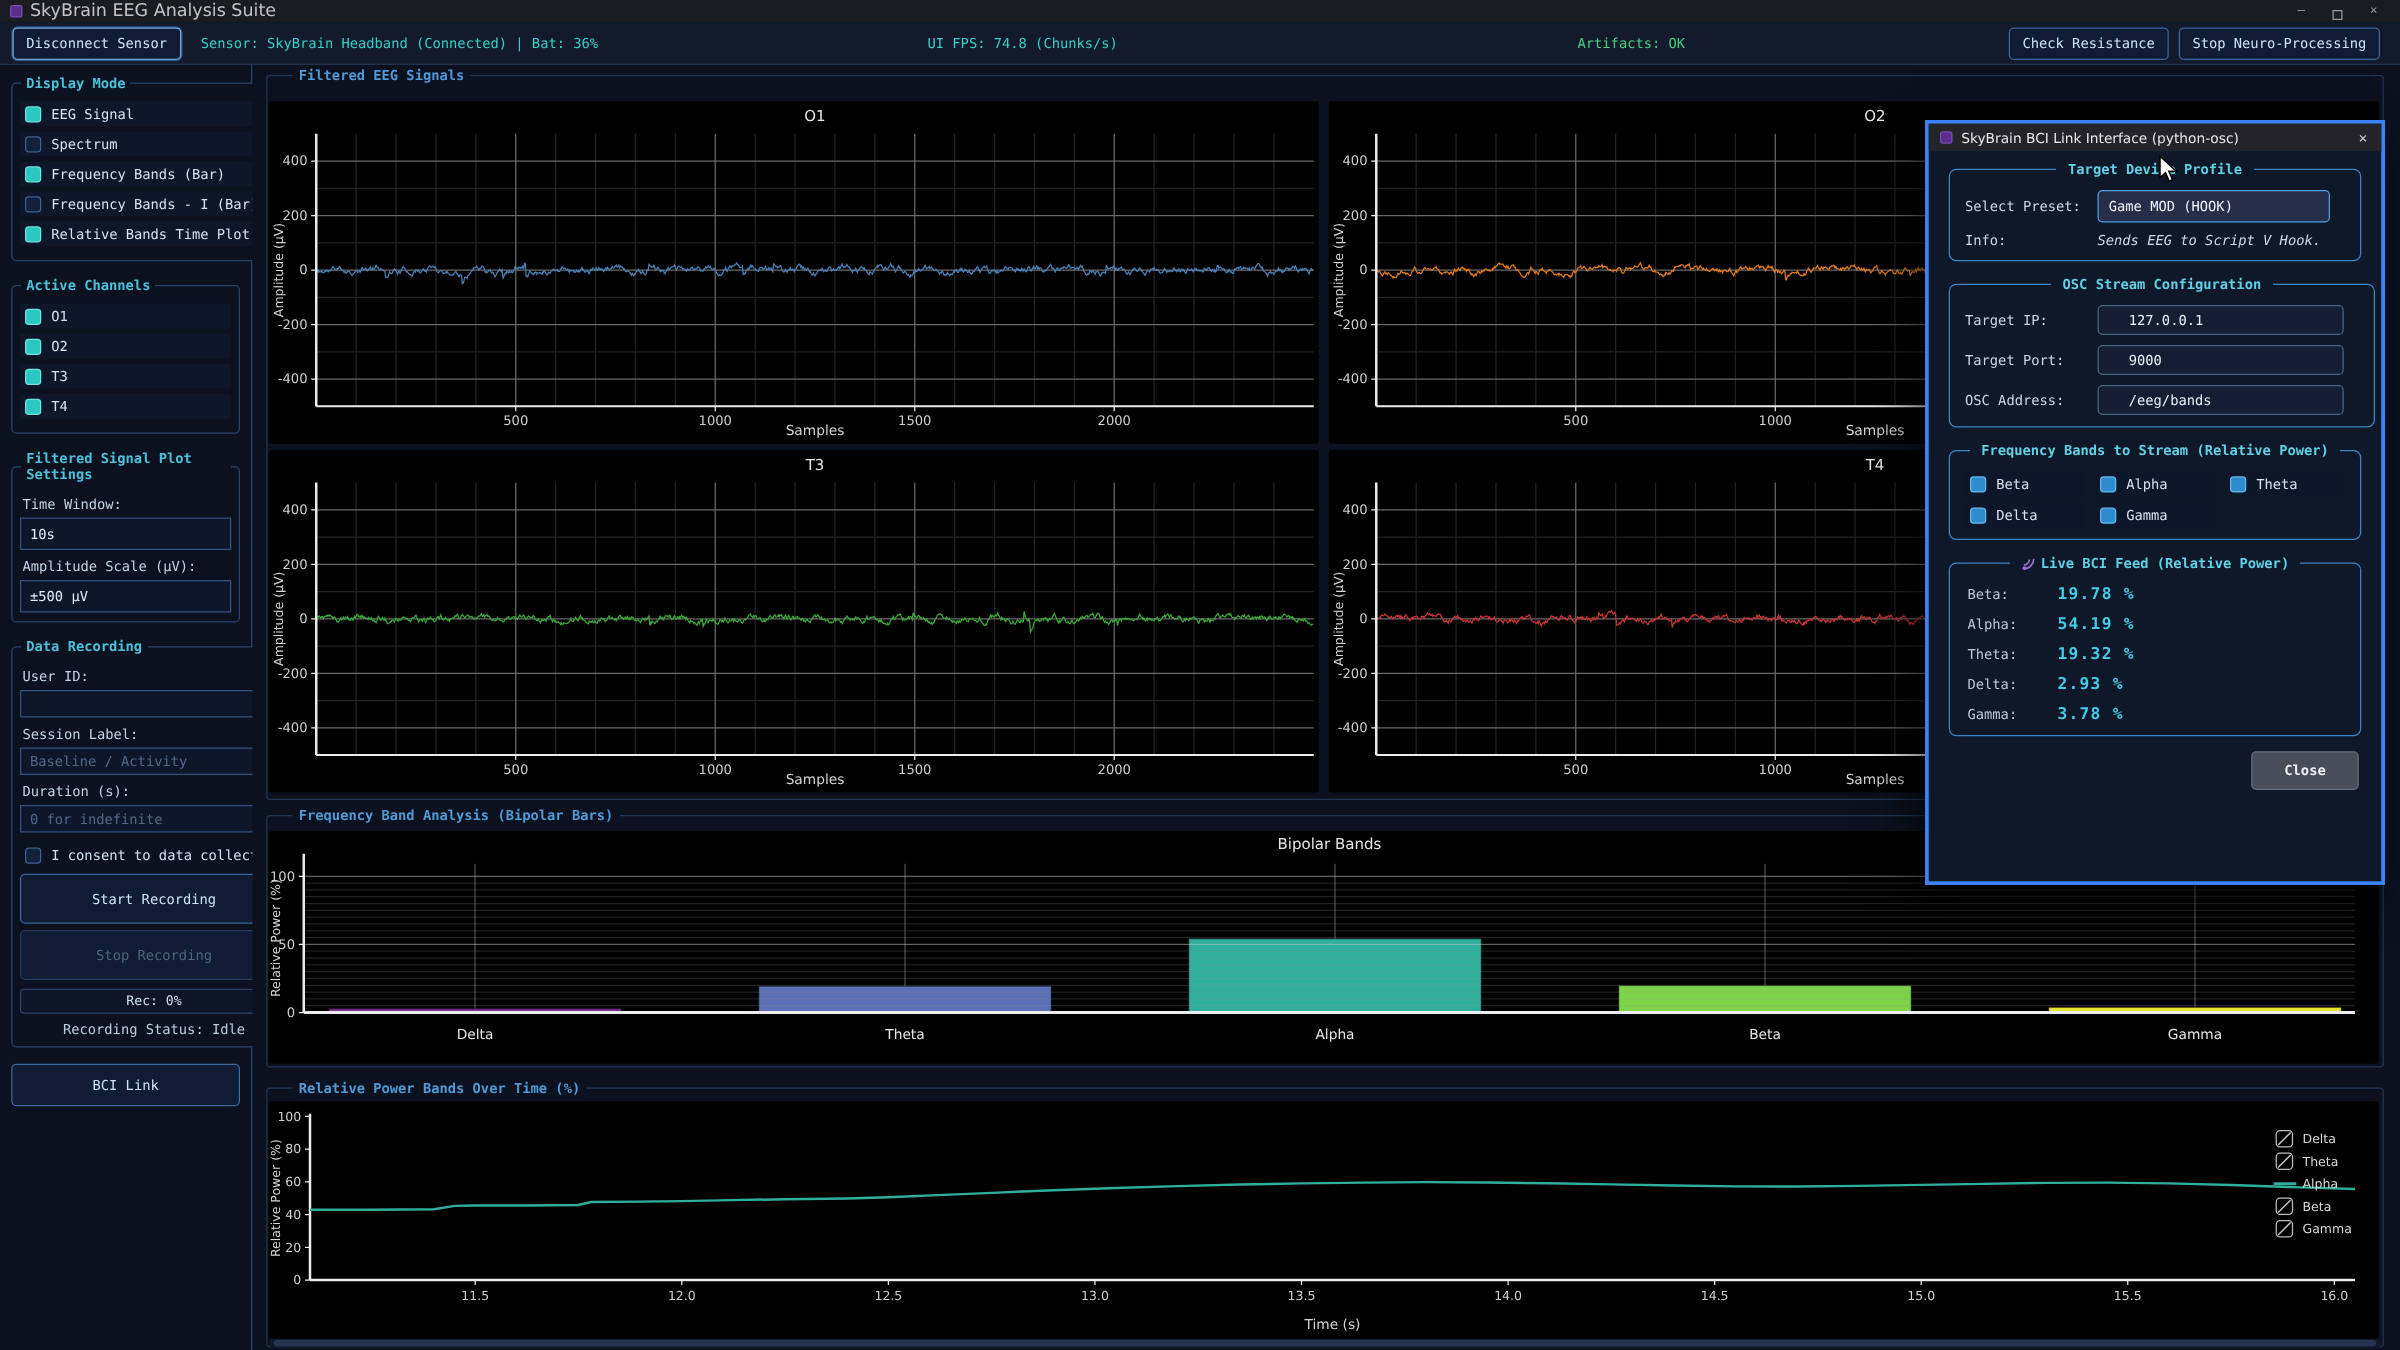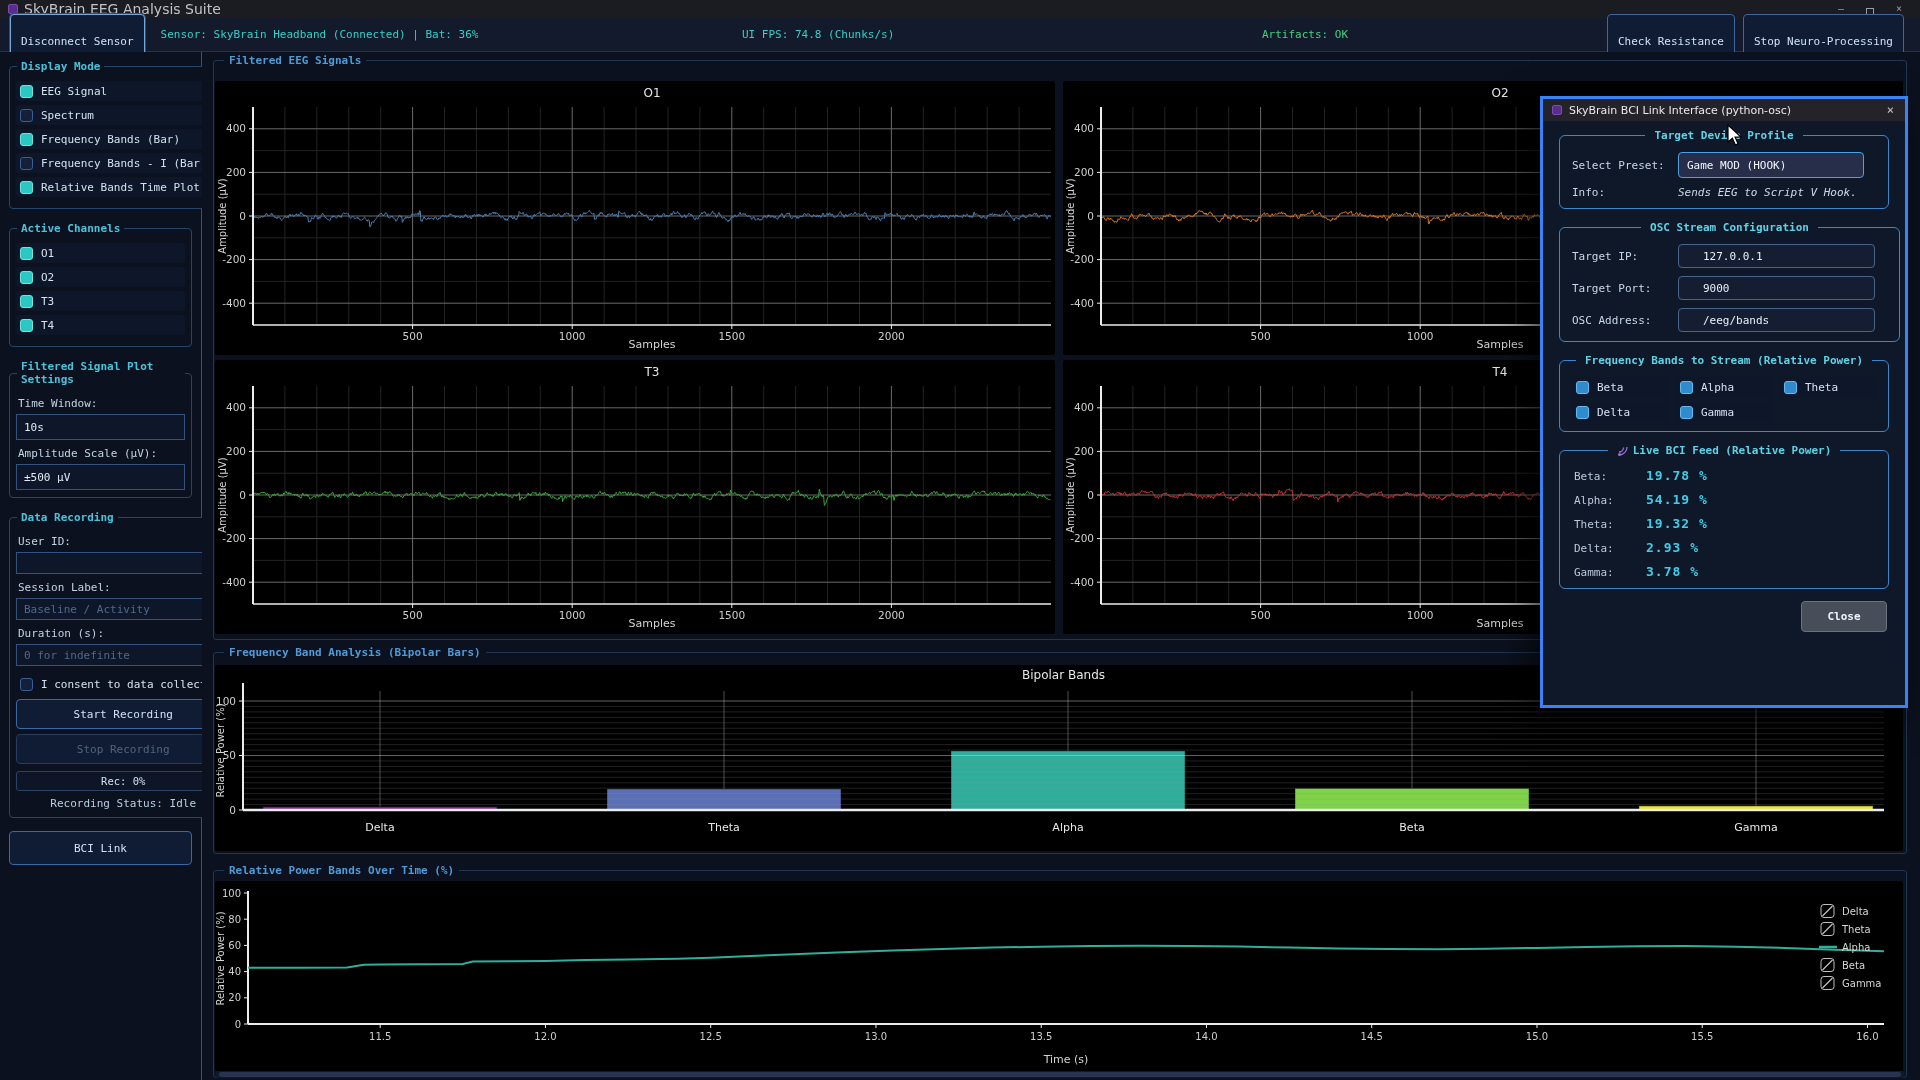--- a/index.html
+++ b/index.html
@@ -7,50 +7,50 @@
 .screen{position:relative;width:1920px;height:1080px;background:#0b111e;font-family:"DejaVu Sans Mono","Liberation Mono",monospace;color:#cfe0f0;font-size:11px}
 
 .titlebar{position:absolute;top:0;left:0;right:0;height:18px;background:#1b1b22;display:flex;align-items:center;gap:6px;padding:0 8px}
 .app-icon{width:10px;height:10px;background:#5b2d8c;border:1px solid #7a4bb0;border-radius:2px}
 .titlebar .title{font-family:"DejaVu Sans",sans-serif;font-size:14px;color:#c2c2c8}
 .win-controls{margin-left:auto;display:flex;gap:22px;align-items:center;color:#9a9aa2;font-size:10px;padding-right:10px}
 .win-btn{cursor:default;line-height:18px}
 .win-box{display:inline-block;width:8px;height:8px;border:1px solid #9a9aa2;margin-top:5px}
 
 .toolbar{position:absolute;top:18px;left:0;right:0;height:34px;background:#121a2c;border-bottom:1px solid #223250;display:flex;align-items:center;gap:16px;padding:0 10px}
-.btn{background:#0f1c33;border:1px solid #3c67a0;border-radius:4px;color:#cfe2f5;font:inherit;padding:20px 10px;height:26px;white-space:nowrap}
+.btn{background:#0f1c33;border:1px solid #3c67a0;border-radius:4px;color:#cfe2f5;font:inherit;padding:4px 10px;height:26px;white-space:nowrap}
 .btn.focused{border-color:#74a7da;box-shadow:0 0 0 1px #2c4f7e}
 .teal{color:#35d0c8}
 .green{color:#46d07e}
 .tb-fps{position:absolute;left:742px}
 .tb-art{position:absolute;left:1262px}
 .tb-right{margin-left:auto;display:flex;gap:8px;padding-right:6px}
 
 .sidebar{position:absolute;top:52px;left:0;width:202px;bottom:0;background:#0b111e;border-right:1px solid #2e5580;padding:8px 9px 0 9px}
 fieldset.group{border:1px solid #27456b;border-radius:4px;padding:4px 6px 7px 6px;margin-bottom:13px;background:#0b111e}
 fieldset.group legend{color:#4cc2da;font-weight:bold;padding:0 4px;margin-left:1px}
 .check-row{display:flex;align-items:center;gap:8px;background:#0e1729;border-radius:3px;padding:0 4px;margin:4px 0;height:20px}
 .checkbox{width:13px;height:13px;border-radius:3px;background:#14203a;border:1px solid #3a5f92;flex:none}
 .checkbox.on{background:#2bc7c2;border-color:#72e2dc}
 .checkbox.blue.on{background:#2f8ccc;border-color:#66b8ee}
 .check-label{color:#d5e2f0;white-space:nowrap;overflow:hidden}
 .field-label{color:#c2d4e6;margin:7px 2px 4px}
 .combo,.tinput{display:flex;align-items:center;width:100%;background:#0d1729;border:1px solid #33527e;border-radius:0;color:#e2ecf8;font:inherit;padding:0 7px;height:26px}
 .tinput{height:22px}
 input.tinput::placeholder{color:#52688a}
 input.tinput{outline:none}
-.side-btn{display:block;width:100%;height:30px;background:#0f1c33;border:1px solid #3c67a0;border-radius:4px;color:#cfe2f5;font:inherit;margin:5px 0}
+.side-btn{display:block;width:100%;height:40px;background:#0f1c33;border:1px solid #3c67a0;border-radius:4px;color:#cfe2f5;font:inherit;margin:5px 0}
 .side-btn.disabled{color:#51647f;border-color:#273c5e}
 .rec-progress{border:1px solid #2c4266;border-radius:3px;background:#0d1526;height:20px;display:flex;align-items:center;justify-content:center;color:#cfe0f2;margin:7px 0 4px;font-size:10.5px}
 .rec-status{text-align:center;color:#b9cfe2;margin-top:6px}
 .bci-btn{height:34px;margin-top:12px}
 
 .main{position:absolute;top:52px;left:202px;right:0;bottom:0;background:#0b111e}
 fieldset.section{position:absolute;border:1px solid #223654;border-radius:3px;background:transparent}
-fieldset.section legend{color:#4f9bd8;font-weight:bold;padding:0 5px;margin-left:10px;background:#0b111e}
+fieldset.section legend{color:#4f9bd8;font-weight:bold;padding:0 5px;margin-left:20px;background:#0b111e}
 svg.plot{position:absolute;background:#000;border-radius:2px}
 .hscroll{position:absolute;left:215px;top:1071px;width:1690px;height:7px;background:#10182a;border-radius:4px}
 .hscroll .thumb{position:absolute;left:4px;right:4px;top:1px;height:5px;background:#273350;border-radius:3px}
 
 .dialog{position:absolute;left:1540px;top:96px;width:368px;height:612px;background:#0f1828;border:3px solid #3b82f6;box-shadow:-10px 12px 34px rgba(0,0,0,.65);z-index:50}
 .dialog-titlebar{height:22px;background:#232329;display:flex;align-items:center;gap:7px;padding:0 9px}
 .dialog-title{font-family:"DejaVu Sans",sans-serif;font-size:11px;color:#e8e8ec;flex:1}
 .dialog-close{color:#c8c8cc;font-size:12px;padding:0 2px}
 .dialog-body{padding:8px 16px 0 16px}
 fieldset.dgroup{border:1px solid #3f86c8;border-radius:6px;margin-bottom:12px;padding:2px 12px 9px 12px;background:#0f1828}

